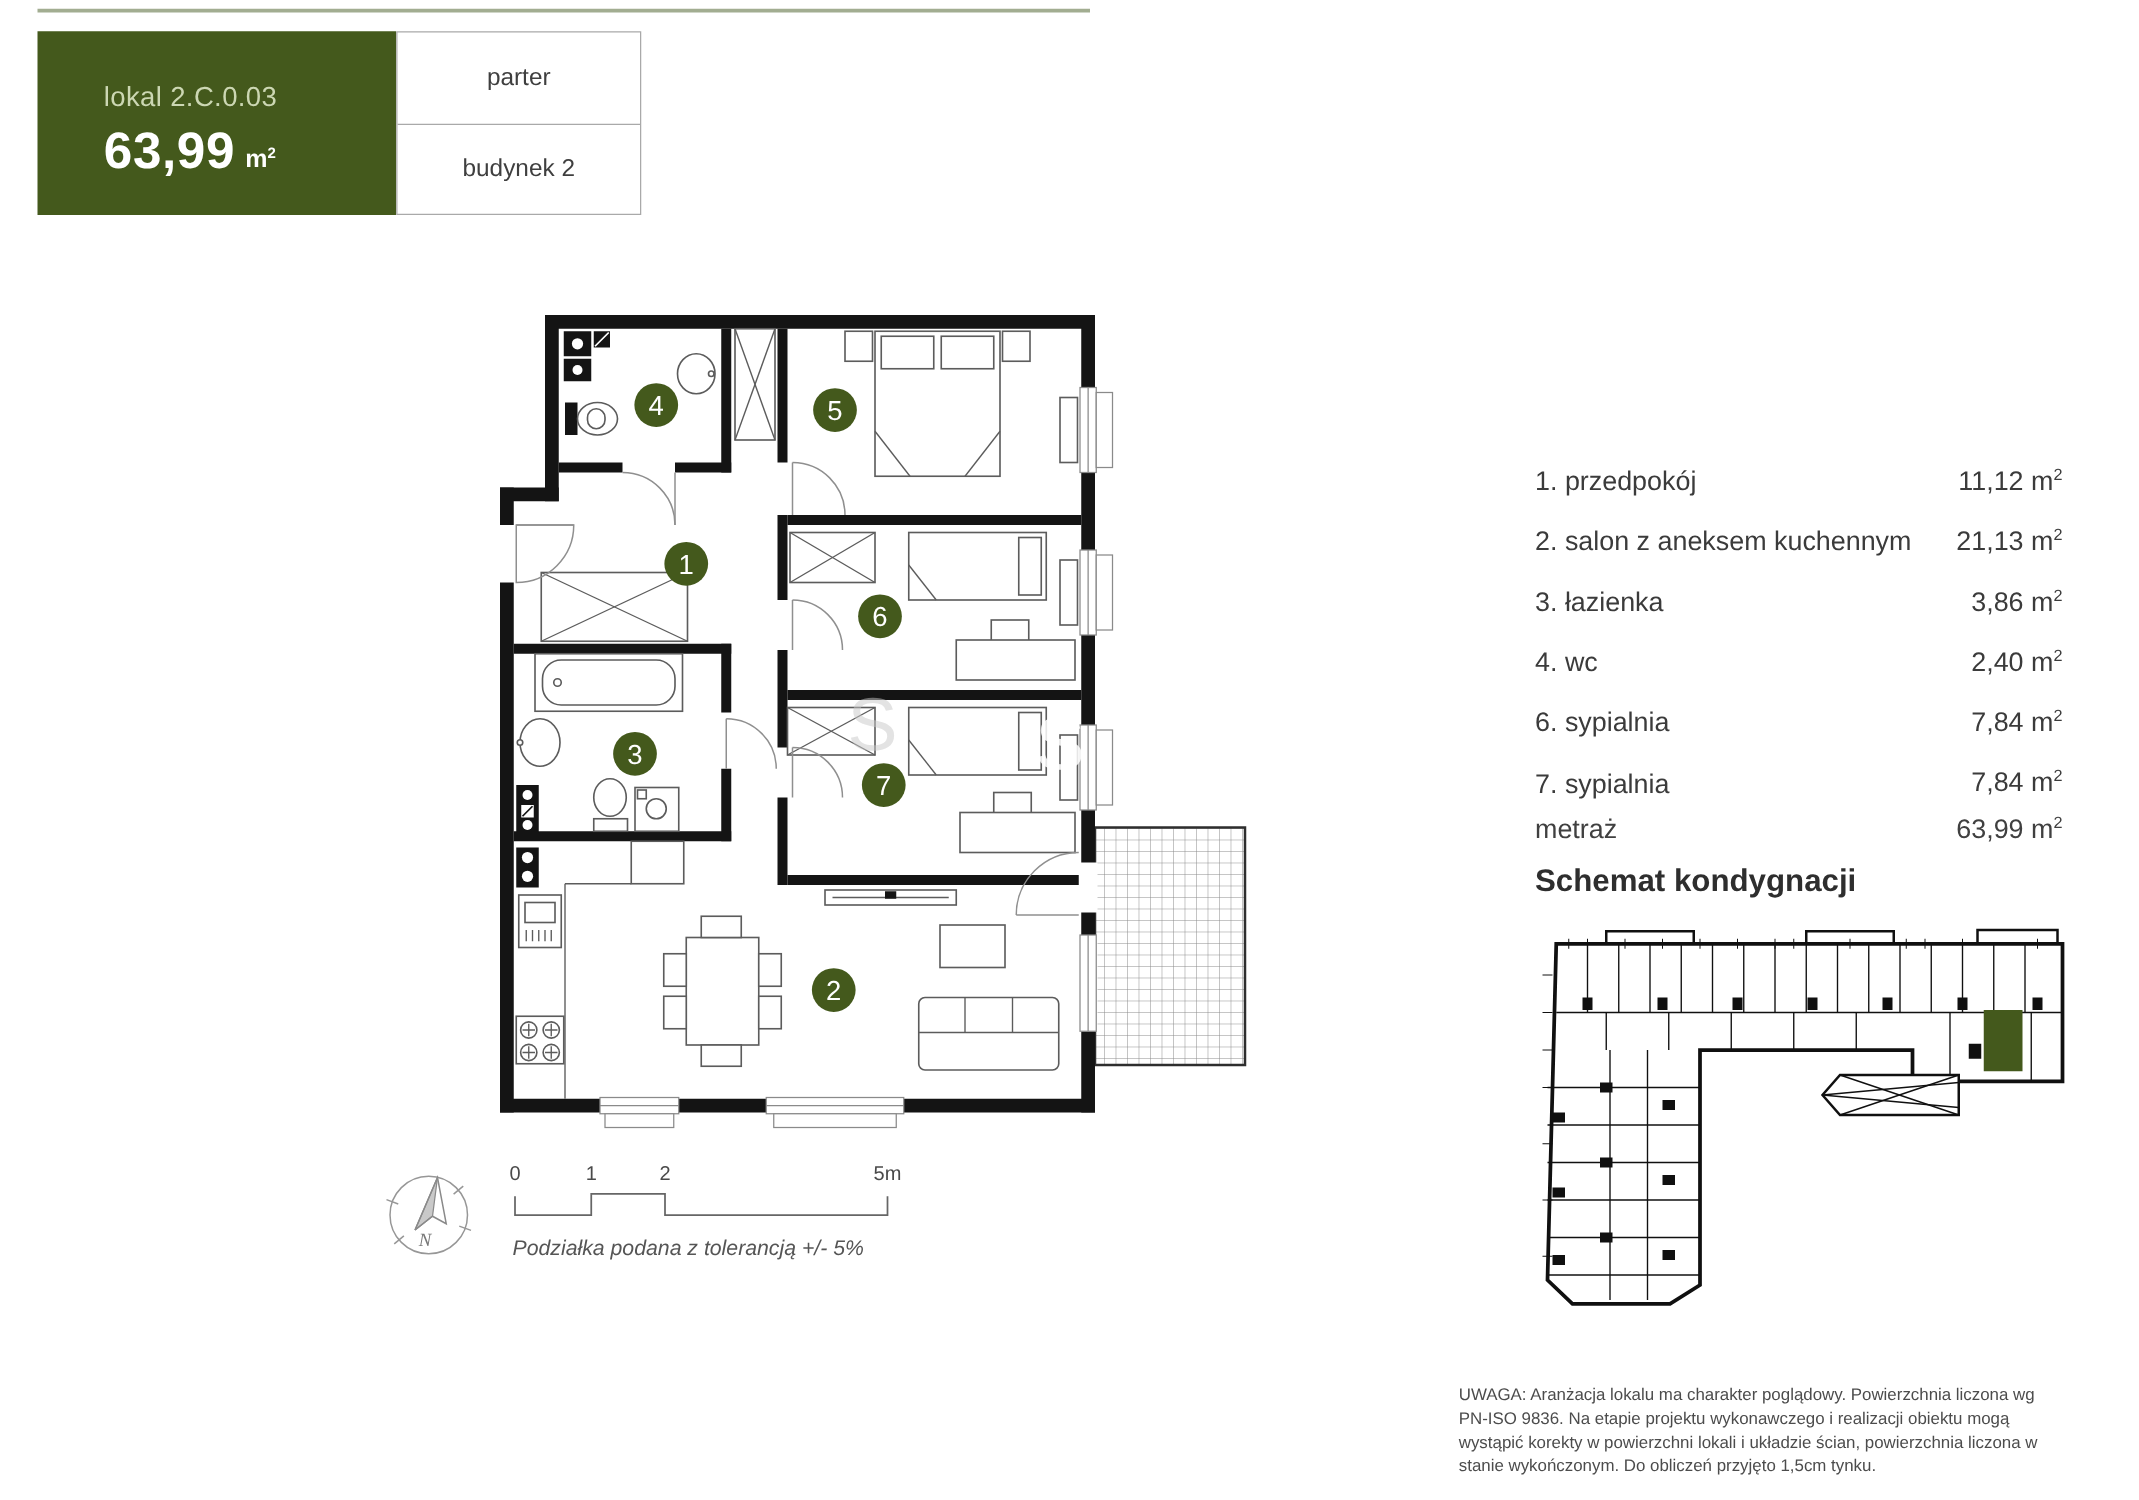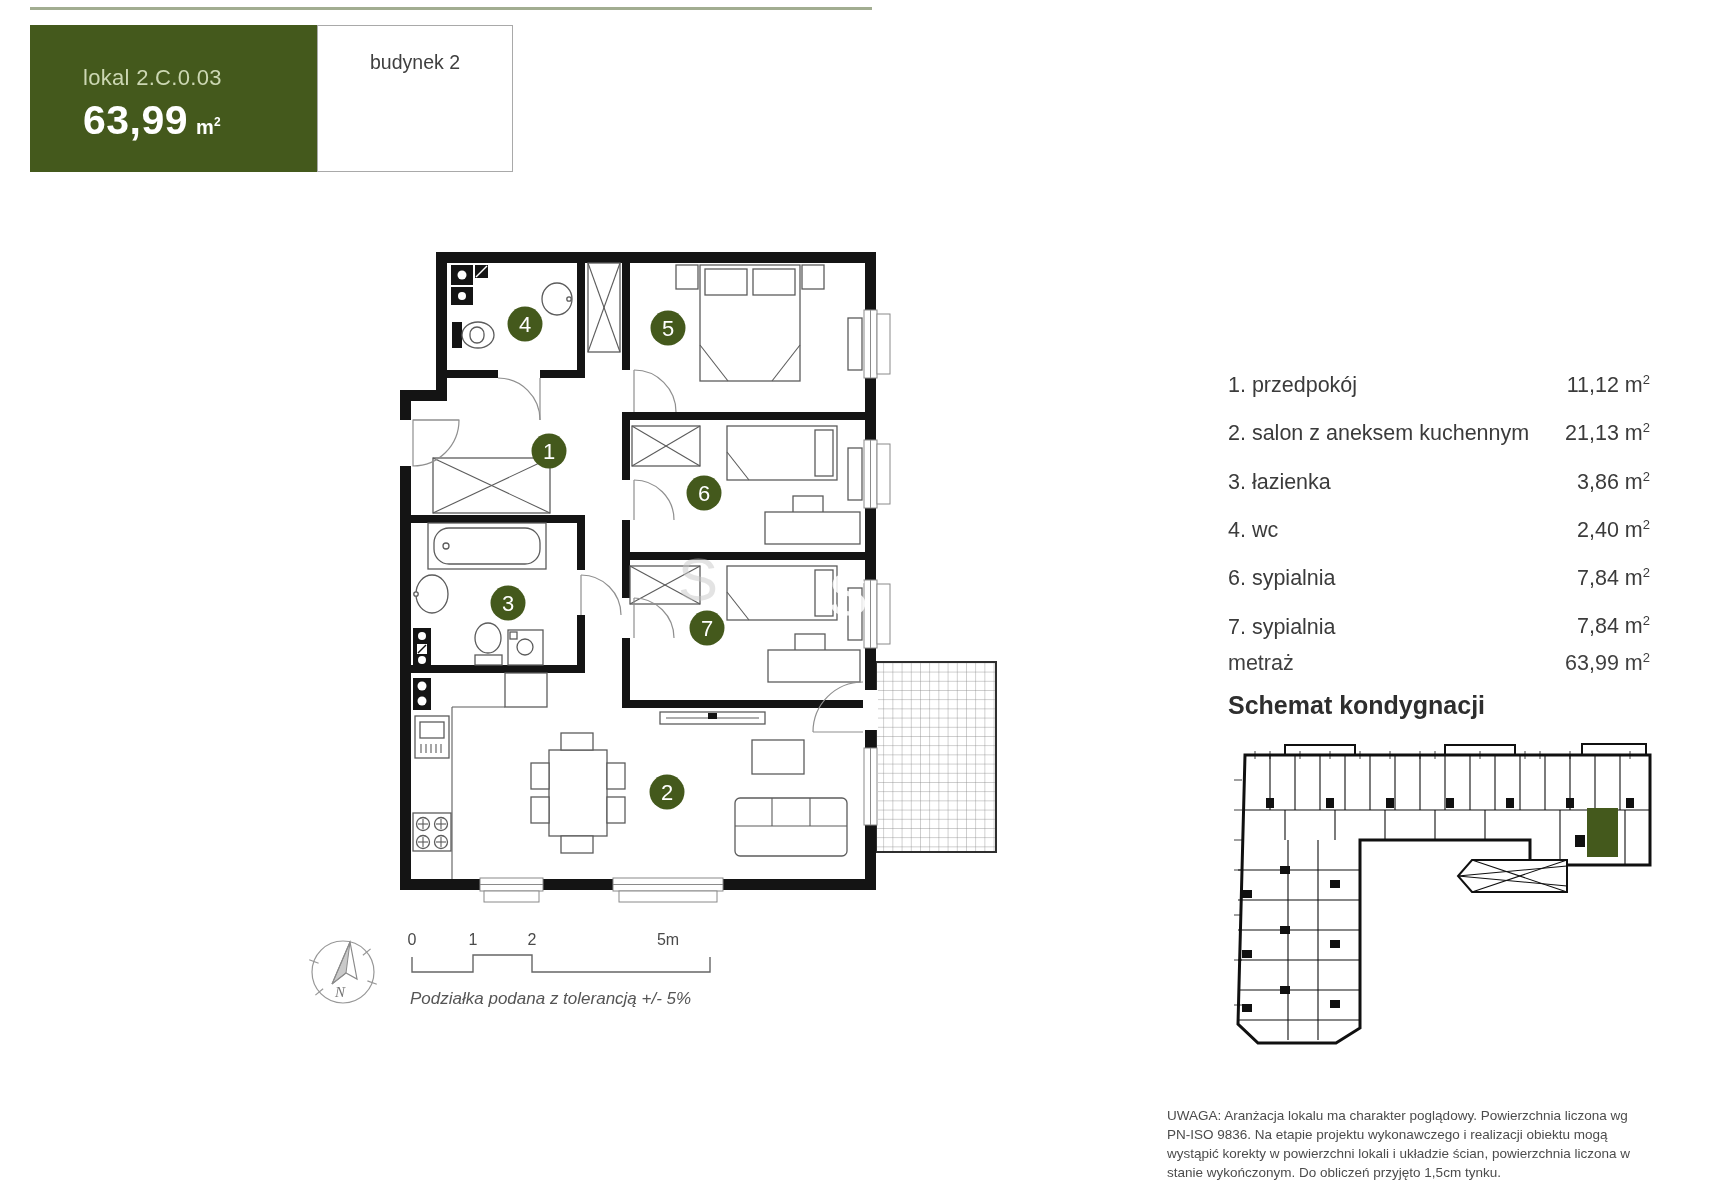--- a/index.html
+++ b/index.html
@@ -70,20 +70,21 @@
   <div class="abs top-strip"></div>
 
   <div class="abs hdr-green">
     <div class="hdr-unit">lokal 2.C.0.03</div>
     <div class="hdr-area">
       <span class="big">63,99</span>
       <span class="unit"><span>m</span><sup>2</sup></span>
     </div>
   </div>
   <div class="abs hdr-cells">
+    <div class="hdr-cell first">parter</div>
     <div class="hdr-cell">budynek 2</div>
   </div>
 
   <svg class="abs" style="left:380px;top:225px;" width="640" height="690" viewBox="380 225 640 690">
     <defs>
       <pattern id="balc" width="9.2" height="9.2" patternUnits="userSpaceOnUse">
         <path d="M9.2 0H0V9.2" fill="none" stroke="#8b8b8b" stroke-width="0.8"></path>
       </pattern>
     </defs>
 
@@ -337,21 +338,21 @@
     <polygon points="45,7 27,49 41,38 52,44" fill="none" stroke="#8a8a8a" stroke-width="1.2"></polygon>
     <text class="compass-n" x="30" y="62">N</text>
   </svg>
 
   <svg class="abs" style="left:390px;top:945px;" width="340" height="40" viewBox="390 945 340 40">
     <path d="M412,957 L412,972 L473,972 L473,955 L532,955 L532,972 L710,972 L710,957" fill="none" stroke="#666" stroke-width="1.4"></path>
   </svg>
   <span class="sb-label" style="left:412px;">0</span>
   <span class="sb-label" style="left:473px;">1</span>
   <span class="sb-label" style="left:532px;">2</span>
-  <span class="sb-label" style="left:668px;">5m</span>
+  <span class="sb-label" style="left:710px;">5m</span>
   <div class="abs scale-note">Podziałka podana z tolerancją +/- 5%</div>
 
   <div class="abs room-list">
     <div class="rl-row">
       <span>1. przedpokój</span>
       <span class="rl-val"><span>11,12</span> <span>m</span><sup>2</sup></span>
     </div>
     <div class="rl-row">
       <span>2. salon z aneksem kuchennym</span>
       <span class="rl-val"><span>21,13</span> <span>m</span><sup>2</sup></span>

